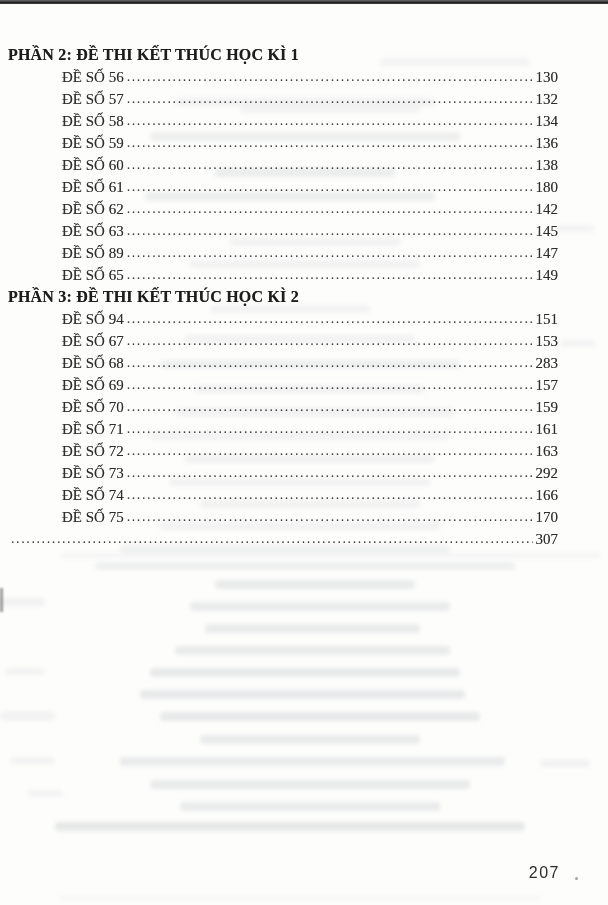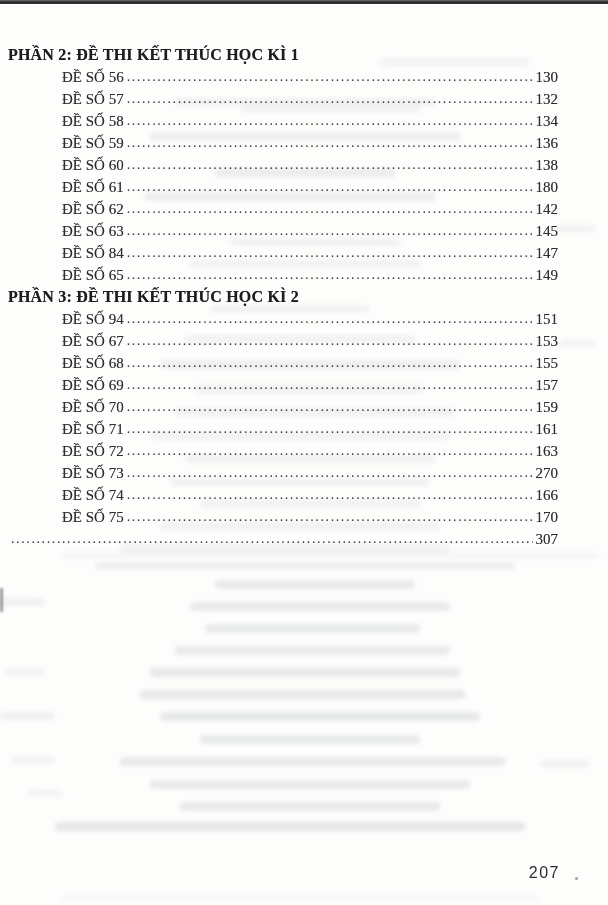--- a/index.html
+++ b/index.html
@@ -153,21 +153,21 @@
         <span class="entry-label">ĐỀ SỐ 62</span>
         <span class="leader">..........................................................................................................................................................................</span>
         <span class="pagenum">142</span>
       </div>
       <div class="line entry">
         <span class="entry-label">ĐỀ SỐ 63</span>
         <span class="leader">..........................................................................................................................................................................</span>
         <span class="pagenum">145</span>
       </div>
       <div class="line entry">
-        <span class="entry-label">ĐỀ SỐ 84</span>
+        <span class="entry-label">ĐỀ SỐ 89</span>
         <span class="leader">..........................................................................................................................................................................</span>
         <span class="pagenum">147</span>
       </div>
       <div class="line entry">
         <span class="entry-label">ĐỀ SỐ 65</span>
         <span class="leader">..........................................................................................................................................................................</span>
         <span class="pagenum">149</span>
       </div>
       <div class="line">
         <span class="heading-text">PHẦN 3: ĐỀ THI KẾT THÚC HỌC KÌ 2</span>
@@ -178,21 +178,21 @@
         <span class="pagenum">151</span>
       </div>
       <div class="line entry">
         <span class="entry-label">ĐỀ SỐ 67</span>
         <span class="leader">..........................................................................................................................................................................</span>
         <span class="pagenum">153</span>
       </div>
       <div class="line entry">
         <span class="entry-label">ĐỀ SỐ 68</span>
         <span class="leader">..........................................................................................................................................................................</span>
-        <span class="pagenum">155</span>
+        <span class="pagenum">283</span>
       </div>
       <div class="line entry">
         <span class="entry-label">ĐỀ SỐ 69</span>
         <span class="leader">..........................................................................................................................................................................</span>
         <span class="pagenum">157</span>
       </div>
       <div class="line entry">
         <span class="entry-label">ĐỀ SỐ 70</span>
         <span class="leader">..........................................................................................................................................................................</span>
         <span class="pagenum">159</span>
@@ -203,21 +203,21 @@
         <span class="pagenum">161</span>
       </div>
       <div class="line entry">
         <span class="entry-label">ĐỀ SỐ 72</span>
         <span class="leader">..........................................................................................................................................................................</span>
         <span class="pagenum">163</span>
       </div>
       <div class="line entry">
         <span class="entry-label">ĐỀ SỐ 73</span>
         <span class="leader">..........................................................................................................................................................................</span>
-        <span class="pagenum">270</span>
+        <span class="pagenum">292</span>
       </div>
       <div class="line entry">
         <span class="entry-label">ĐỀ SỐ 74</span>
         <span class="leader">..........................................................................................................................................................................</span>
         <span class="pagenum">166</span>
       </div>
       <div class="line entry">
         <span class="entry-label">ĐỀ SỐ 75</span>
         <span class="leader">..........................................................................................................................................................................</span>
         <span class="pagenum">170</span>

